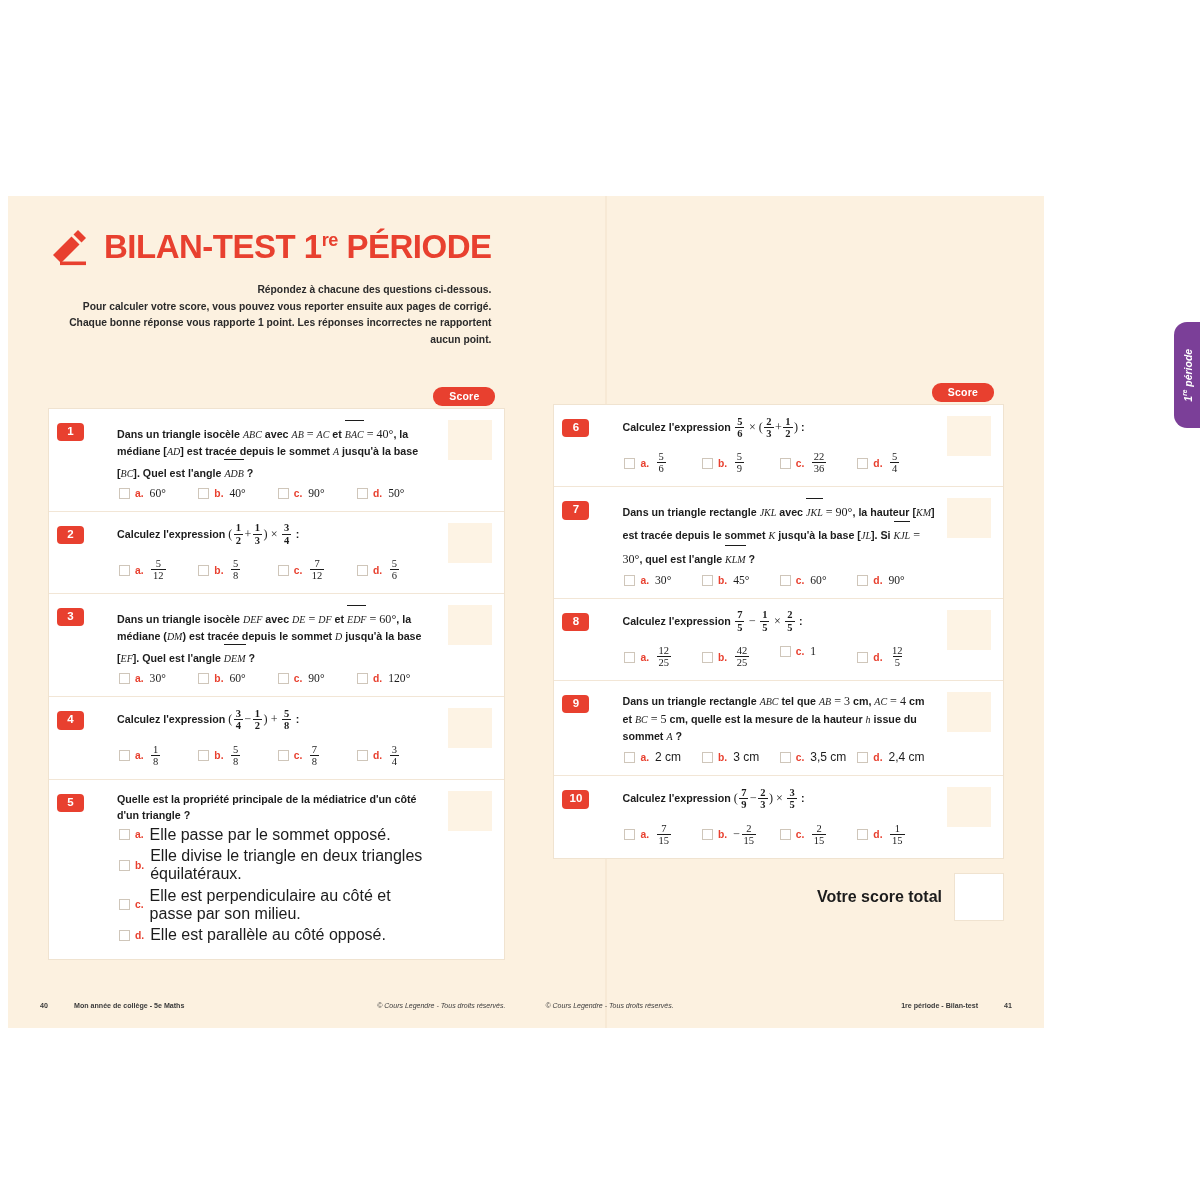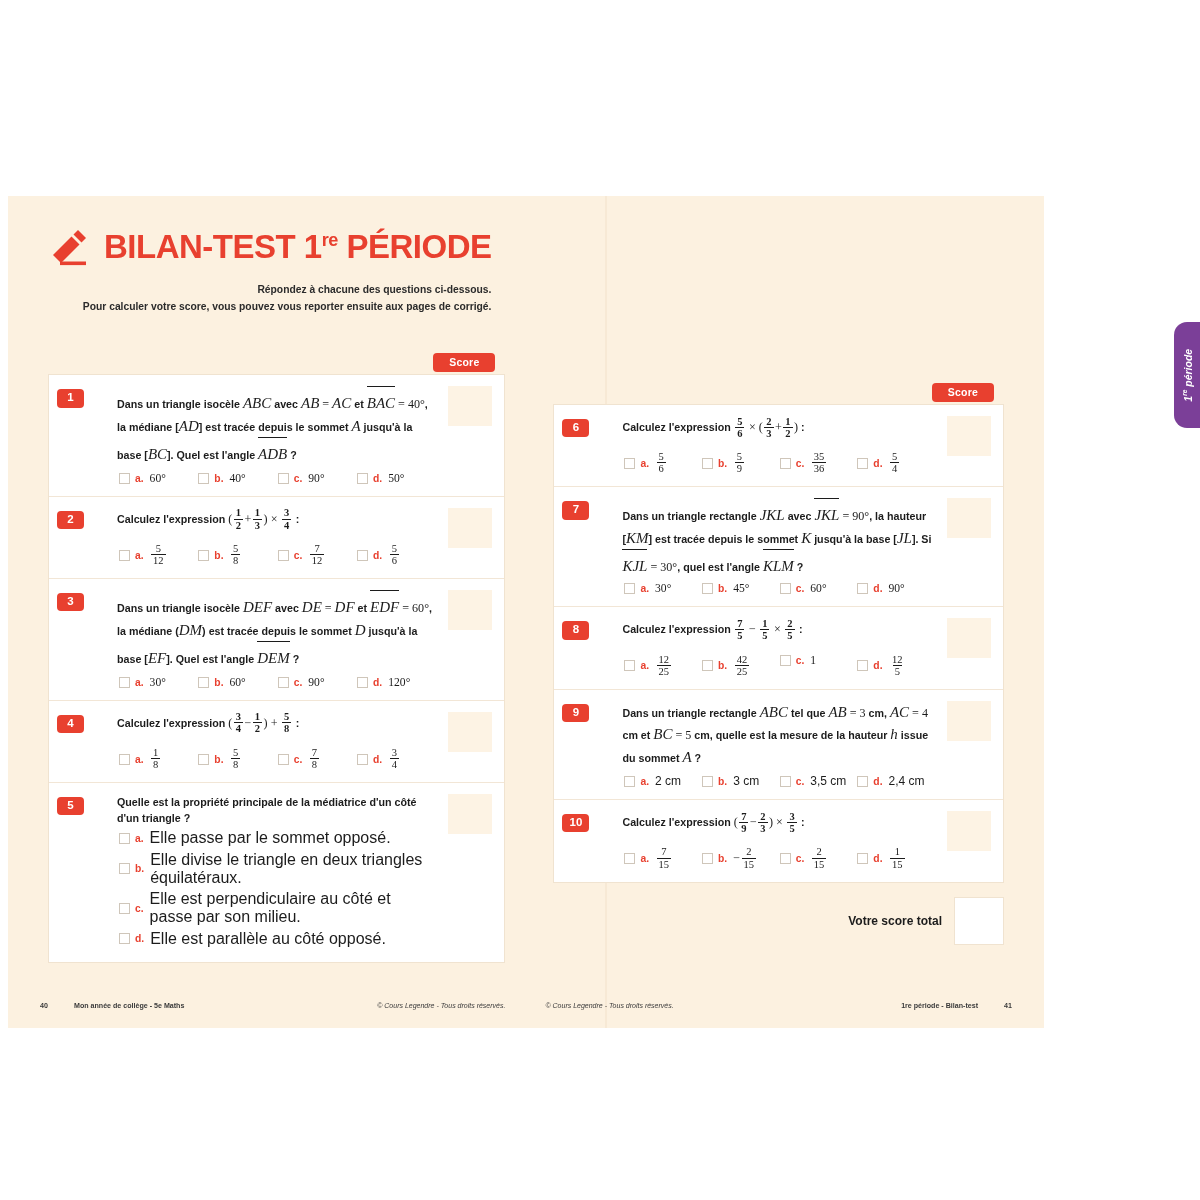--- a/index.html
+++ b/index.html
@@ -74,21 +74,21 @@
     justify-content: flex-end;
     margin-top: 38px;
     padding-right: 10px;
   }
   .score-badge {
     background: #e8402f;
     color: #fff;
     font-size: 10.5px;
     font-weight: bold;
     padding: 3px 16px 4px;
-    border-radius: 4px;
+    border-radius: 9px;
     letter-spacing: 0.2px;
   }
 
   
   .qlist {
     margin-top: 2px;
     background: #ffffff;
     border: 1px solid #f0e3d0;
     position: relative;
   }
@@ -142,21 +142,21 @@
     width: 44px;
     height: 40px;
     background: #fdf3e4;
   }
 
   
   .mi {
     font-family: "Liberation Serif", serif;
     font-style: italic;
     font-weight: normal;
-    font-size: 15px;
+    font-size: 10px;
   }
   .mn {
     font-family: "Liberation Serif", serif;
     font-style: normal;
     font-weight: normal;
     font-size: 12.1px;
   }
   .ovl {
     border-top: 1.2px solid #1c1c1c;
     padding-top: 8px;
@@ -231,21 +231,21 @@
 
   
   .total-row {
     display: flex;
     align-items: center;
     justify-content: flex-end;
     margin-top: 14px;
     padding-right: 0px;
   }
   .total-label {
-    font-size: 12px;
+    font-size: 16px;
     font-weight: bold;
     color: #1c1c1c;
     margin-right: 12px;
   }
   .total-box {
     width: 48px;
     height: 46px;
     background: #ffffff;
     border: 1px solid #f0e3d0;
   }
@@ -310,20 +310,21 @@
         <path d="M30 4 L38 12 L33.5 16.5 L25.5 8.5 Z" fill="#e8402f"></path>
         <path d="M23.5 10.5 L31.5 18.5 L13 37 L5 29 Z" fill="#e8402f"></path>
         <rect x="12" y="35.5" width="26" height="3.6" fill="#e8402f"></rect>
       </svg>
       <div class="title"><span>BILAN-TEST 1</span><sup>re</sup><span> PÉRIODE</span></div>
     </div>
 
     <div class="intro">
       <div>Répondez à chacune des questions ci-dessous.</div>
       <div>Pour calculer votre score, vous pouvez vous reporter ensuite aux pages de corrigé.</div>
+      <div>Chaque bonne réponse vous rapporte 1 point. Les réponses incorrectes ne rapportent aucun point.</div>
     </div>
 
     <div class="score-head">
       <div class="score-badge">Score</div>
     </div>
 
     <div class="qlist" id="qlist-left">
         <div class="qrow">
           <div class="qnum-cell"><span class="qnum">1</span></div>
           <div class="qbody">
@@ -565,21 +566,21 @@
                 <span class="olet">b.</span>
                 <span><span class="frac">
                     <span class="num">5</span>
                     <span class="den">9</span>
                   </span></span>
               </label>
               <label class="opt">
                 <span class="cbx"></span>
                 <span class="olet">c.</span>
                 <span><span class="frac">
-                    <span class="num">35</span>
+                    <span class="num">22</span>
                     <span class="den">36</span>
                   </span></span>
               </label>
               <label class="opt">
                 <span class="cbx"></span>
                 <span class="olet">d.</span>
                 <span><span class="frac">
                     <span class="num">5</span>
                     <span class="den">4</span>
                   </span></span>

